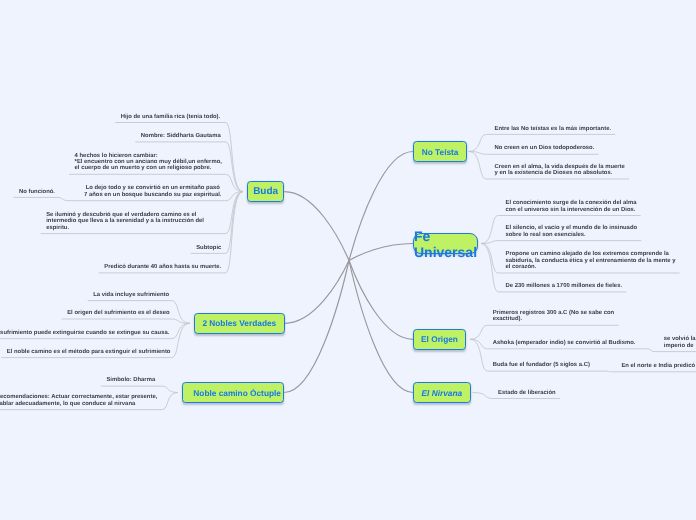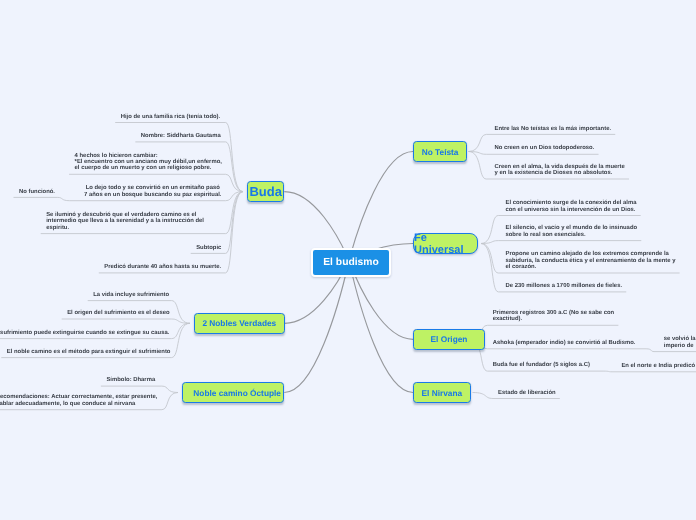--- a/index.html
+++ b/index.html
@@ -49,22 +49,21 @@
       <path d="M 626.2625 291.9 L 498.3 291.9 C 490.169 291.9 494.494 243.5 481 243.5" fill="none" stroke="#c2c5cb" stroke-width="0.85" stroke-linecap="butt" stroke-linejoin="round"></path>
       <path d="M 413 339.3 C 383.56 339.3 359.24 288.08 349 260.5" fill="none" stroke="#96989c" stroke-width="1.15" stroke-linecap="butt" stroke-linejoin="round"></path>
       <path d="M 618.3687500000001 325.3 L 487.5 325.3 C 479.275 325.3 483.65 339.3 470 339.3" fill="none" stroke="#c2c5cb" stroke-width="0.85" stroke-linecap="butt" stroke-linejoin="round"></path>
       <path d="M 646.2 348.8 L 487.5 348.8 C 479.275 348.8 483.65 339.3 470 339.3" fill="none" stroke="#c2c5cb" stroke-width="0.85" stroke-linecap="butt" stroke-linejoin="round"></path>
       <path d="M 699.765625 351.6 L 654 351.6 C 650.3340000000001 351.6 652.284 348.8 646.2 348.8" fill="none" stroke="#c2c5cb" stroke-width="0.85" stroke-linecap="butt" stroke-linejoin="round"></path>
       <path d="M 603 371.1 L 487.5 371.1 C 479.275 371.1 483.65 339.3 470 339.3" fill="none" stroke="#c2c5cb" stroke-width="0.85" stroke-linecap="butt" stroke-linejoin="round"></path>
       <path d="M 699.25625 371.8 L 612 371.8 C 607.77 371.8 610.02 371.1 603 371.1" fill="none" stroke="#c2c5cb" stroke-width="0.85" stroke-linecap="butt" stroke-linejoin="round"></path>
       <path d="M 413 392.5 C 383.56 392.5 359.24 306.7 349 260.5" fill="none" stroke="#96989c" stroke-width="1.15" stroke-linecap="butt" stroke-linejoin="round"></path>
       <path d="M 559.825 398.5 L 493 398.5 C 483.365 398.5 488.49 392.5 472.5 392.5" fill="none" stroke="#c2c5cb" stroke-width="0.85" stroke-linecap="butt" stroke-linejoin="round"></path>
     </svg>
-<div id="root" style="left: 311px; top: 247.6px; width: 76px; height: 25.8px; font-size: 10.3px;">El budismo</div>
-    <div class="node" style="left: 247px; top: 181px; width: 37.3px; height: 21.2px; font-size: 13px;">Buda</div>
+    <div class="node" style="left: 247px; top: 181px; width: 37.3px; height: 21.2px; font-size: 10px;">Buda</div>
     <div class="leaf" style="left: 120.7px; top: 113.6px; text-align: left;">Hijo de una familia rica (tenía todo).</div>
     <div class="leaf" style="left: 140.8px; top: 133px; text-align: left;">Nombre: Siddharta Gautama</div>
     <div class="leaf" style="left: 74.6px; top: 152.7px; text-align: left;">4 hechos lo hicieron cambiar:
 *El encuentro con un anciano muy débil,un enfermo,
 el cuerpo de un muerto y con un religioso pobre.</div>
     <div class="leaf" style="left: 84px; top: 185.45px; text-align: center;">Lo dejo todo y se convirtió en un ermitaño pasó
 7 años en un bosque buscando su paz espiritual.</div>
     <div class="leaf" style="left: 19px; top: 188.5px; text-align: left;">No funcionó.</div>
     <div class="leaf" style="left: 46.2px; top: 212px; text-align: left;">Se iluminó y descubrió que el verdadero camino es el
 intermedio que lleva a la serenidad y a la instrucción del
@@ -78,32 +77,32 @@
     <div class="leaf" style="left: 6.8px; top: 348.7px; text-align: left;">El noble camino es el método para extinguir el sufrimiento</div>
     <div class="node" style="left: 182px; top: 382px; width: 102.3px; height: 21px; font-size: 8.3px; padding-left: 8px;">Noble camino Óctuple</div>
     <div class="leaf" style="left: 106.4px; top: 377.2px; text-align: left;">Símbolo: Dharma</div>
     <div class="leaf" style="left: -4.2px; top: 394.45px; text-align: left;">Recomendaciones: Actuar correctamente, estar presente,
 hablar adecuadamente, lo que conduce al nirvana</div>
     <div class="node" style="left: 413px; top: 141px; width: 54.2px; height: 21px; font-size: 8.3px;">No Teísta</div>
     <div class="leaf" style="left: 494.5px; top: 125.5px; text-align: left;">Entre las No teístas es la más importante.</div>
     <div class="leaf" style="left: 494.5px; top: 145.4px; text-align: left;">No creen en un Dios todopoderoso.</div>
     <div class="leaf" style="left: 494.5px; top: 163.75px; text-align: left;">Creen en el alma, la vida después de la muerte
 y en la existencia de Dioses no absolutos.</div>
-    <div class="node" style="left: 413px; top: 233px; width: 65px; height: 21px; font-size: 11px; border-radius: 8px;">Fe Universal</div>
+    <div class="node" style="left: 413px; top: 233px; width: 65px; height: 21px; font-size: 14px; border-radius: 8px;">Fe Universal</div>
     <div class="leaf" style="left: 505.5px; top: 200.25px; text-align: left;">El conocimiento surge de la conexión del alma
 con el universo sin la intervención de un Dios.</div>
     <div class="leaf" style="left: 505.5px; top: 225.35px; text-align: left;">El silencio, el vacío y el mundo de lo insinuado
 sobre lo real son esenciales.</div>
     <div class="leaf" style="left: 505.5px; top: 251.4px; text-align: left;">Propone un camino alejado de los extremos comprende la
 sabiduría, la conducta ética y el entrenamiento de la mente y
 el corazón.</div>
     <div class="leaf" style="left: 505.5px; top: 283px; text-align: left;">De 230 millones a 1700 millones de fieles.</div>
-    <div class="node" style="left: 413px; top: 329px; width: 72px; height: 20.6px; font-size: 8.3px;">El Origen</div>
+    <div class="node" style="left: 413px; top: 329px; width: 53px; height: 20.6px; font-size: 8.3px;">El Origen</div>
     <div class="leaf" style="left: 492.7px; top: 310.05px; text-align: left;">Primeros registros 300 a.C (No se sabe con
 exactitud).</div>
     <div class="leaf" style="left: 492.7px; top: 339.9px; text-align: left;">Ashoka (emperador indio) se convirtió al Budismo.</div>
     <div class="leaf" style="left: 663.8px; top: 336.35px; text-align: left;">se volvió la
 imperio de </div>
     <div class="leaf" style="left: 492.7px; top: 362.2px; text-align: left;">Buda fue el fundador (5 siglos a.C)</div>
     <div class="leaf" style="left: 621.4px; top: 362.9px; text-align: left;">En el norte e India predicó</div>
-    <div class="node" style="left: 413px; top: 382px; width: 57.6px; height: 21px; font-size: 8.3px;">El Nirvana</div>
+    <div class="node" style="left: 413px; top: 382px; width: 57.6px; height: 21px; font-size: 8.3px; font-style: italic;">El Nirvana</div>
     <div class="leaf" style="left: 498px; top: 389.6px; text-align: left;">Estado de liberación</div>
   </div>
 
 </body></html>

